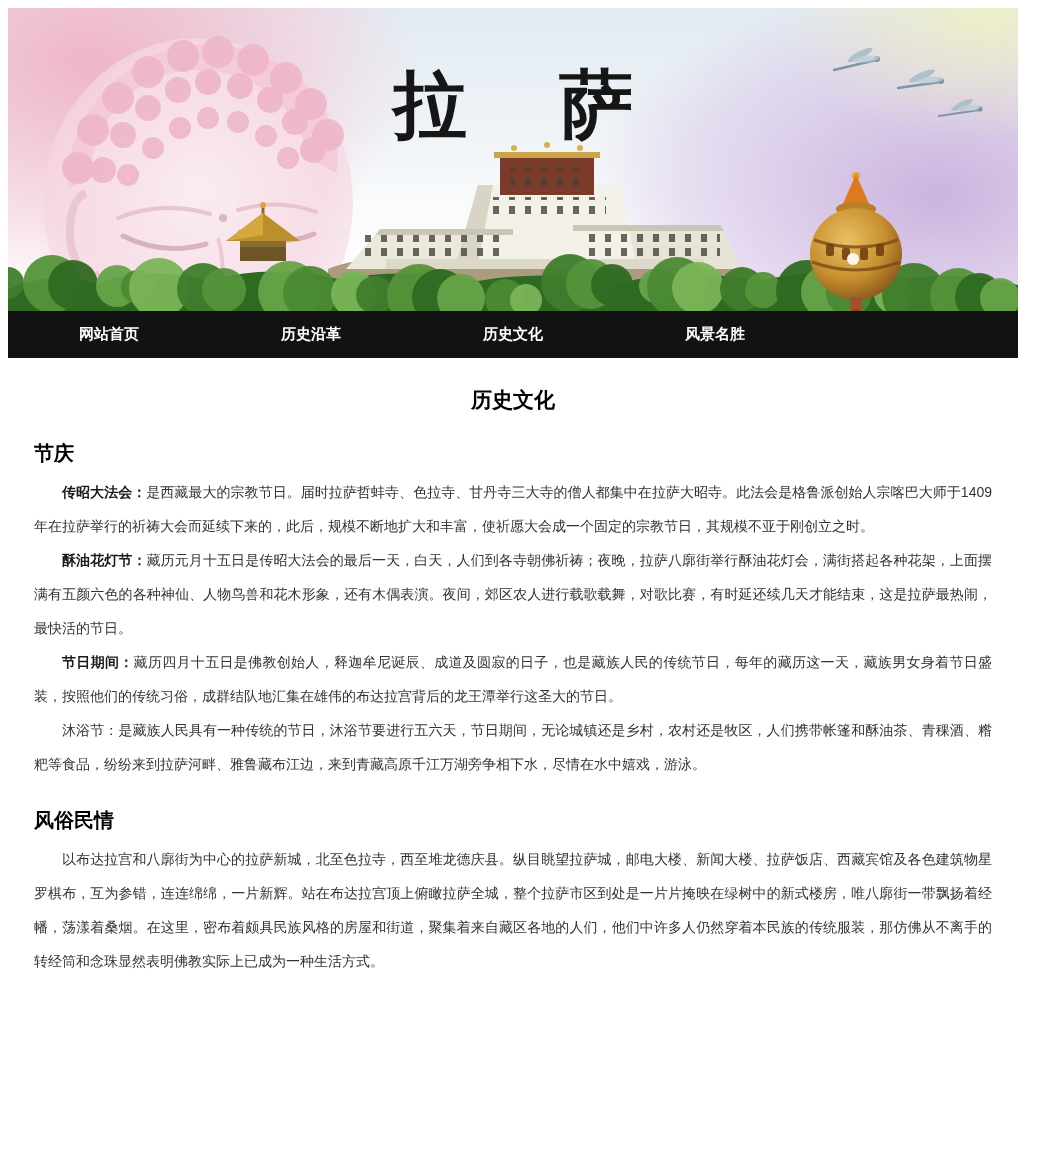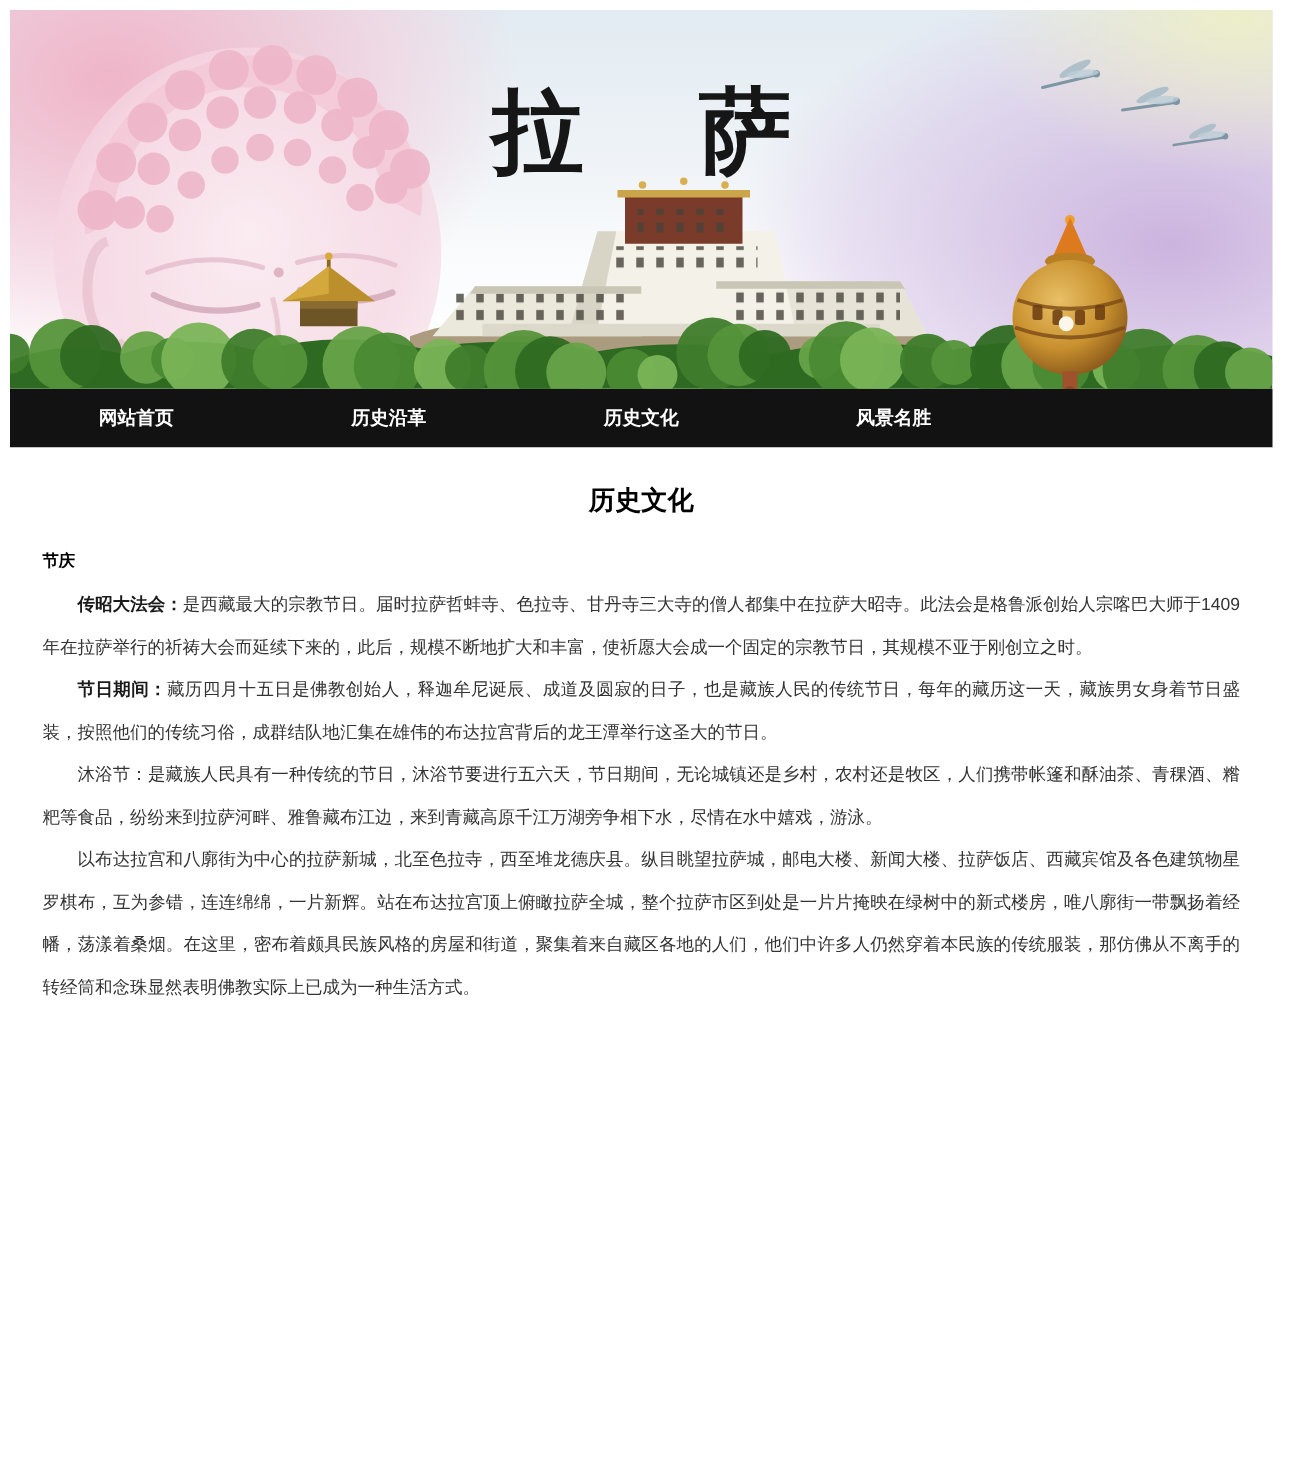--- a/index.html
+++ b/index.html
@@ -47,21 +47,21 @@
     color: #ffffff; font-weight: bold; font-size: 15px; cursor: pointer;
   }
 
   
   .content { background: #ffffff; padding: 16px 26px 26px 26px; }
   .page-heading {
     text-align: center; font-size: 21px; font-weight: bold; color: #000;
     margin: 12px 0 10px 0;
   }
   .section-heading {
-    font-size: 13px; font-weight: bold; color: #000;
+    font-size: 20px; font-weight: bold; color: #000;
     margin: 26px 0 8px 0;
   }
   .content p {
     font-size: 14px; line-height: 34px; text-align: justify;
     text-indent: 2em; color: #333; margin: 0;
   }
   .content p b { color: #1a1a1a; }
 </style>
 </head>
 <body>
@@ -246,22 +246,24 @@
         <li>风景名胜</li>
       </ul>
   </nav>
 
   <main class="content">
     <h2 class="page-heading">历史文化</h2>
     <div id="sections">
         <section>
           <h3 class="section-heading">节庆</h3>
           <p><b>传昭大法会：</b><span>是西藏最大的宗教节日。届时拉萨哲蚌寺、色拉寺、甘丹寺三大寺的僧人都集中在拉萨大昭寺。此法会是格鲁派创始人宗喀巴大师于1409年在拉萨举行的祈祷大会而延续下来的，此后，规模不断地扩大和丰富，使祈愿大会成一个固定的宗教节日，其规模不亚于刚创立之时。</span></p>
+          <p><b>酥油花灯节：</b><span>藏历元月十五日是传昭大法会的最后一天，白天，人们到各寺朝佛祈祷；夜晚，拉萨八廓街举行酥油花灯会，满街搭起各种花架，上面摆满有五颜六色的各种神仙、人物鸟兽和花木形象，还有木偶表演。夜间，郊区农人进行载歌载舞，对歌比赛，有时延还续几天才能结束，这是拉萨最热闹，最快活的节日。</span></p>
           <p><b>节日期间：</b><span>藏历四月十五日是佛教创始人，释迦牟尼诞辰、成道及圆寂的日子，也是藏族人民的传统节日，每年的藏历这一天，藏族男女身着节日盛装，按照他们的传统习俗，成群结队地汇集在雄伟的布达拉宫背后的龙王潭举行这圣大的节日。</span></p>
           <p><span>沐浴节：</span><span>是藏族人民具有一种传统的节日，沐浴节要进行五六天，节日期间，无论城镇还是乡村，农村还是牧区，人们携带帐篷和酥油茶、青稞酒、糌粑等食品，纷纷来到拉萨河畔、雅鲁藏布江边，来到青藏高原千江万湖旁争相下水，尽情在水中嬉戏，游泳。</span></p>
         </section>
         <section>
+          <h3 class="section-heading">风俗民情</h3>
           <p><span>以布达拉宫和八廓街为中心的拉萨新城，北至色拉寺，西至堆龙德庆县。纵目眺望拉萨城，邮电大楼、新闻大楼、拉萨饭店、西藏宾馆及各色建筑物星罗棋布，互为参错，连连绵绵，一片新辉。站在布达拉宫顶上俯瞰拉萨全城，整个拉萨市区到处是一片片掩映在绿树中的新式楼房，唯八廓街一带飘扬着经幡，荡漾着桑烟。在这里，密布着颇具民族风格的房屋和街道，聚集着来自藏区各地的人们，他们中许多人仍然穿着本民族的传统服装，那仿佛从不离手的转经筒和念珠显然表明佛教实际上已成为一种生活方式。</span></p>
         </section>
       </div>
   </main>
 
 </div>
 
 </body></html>

